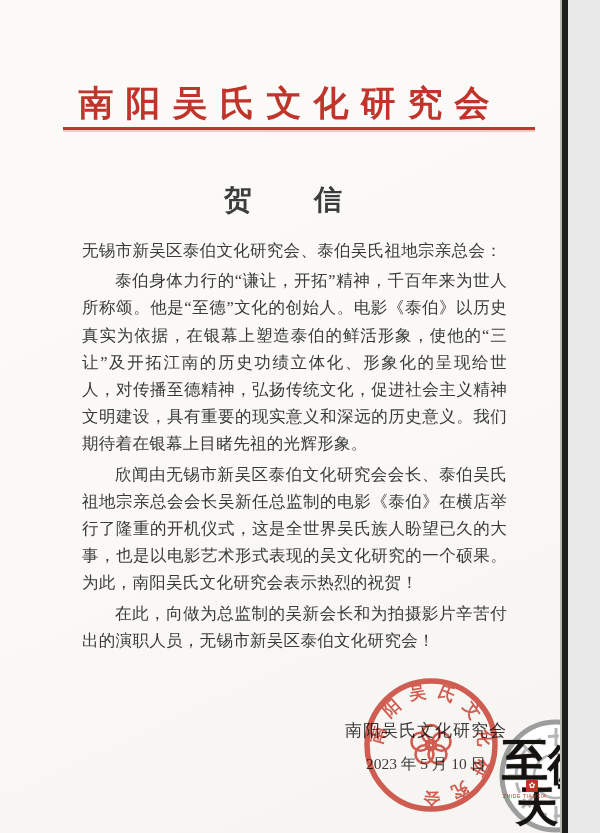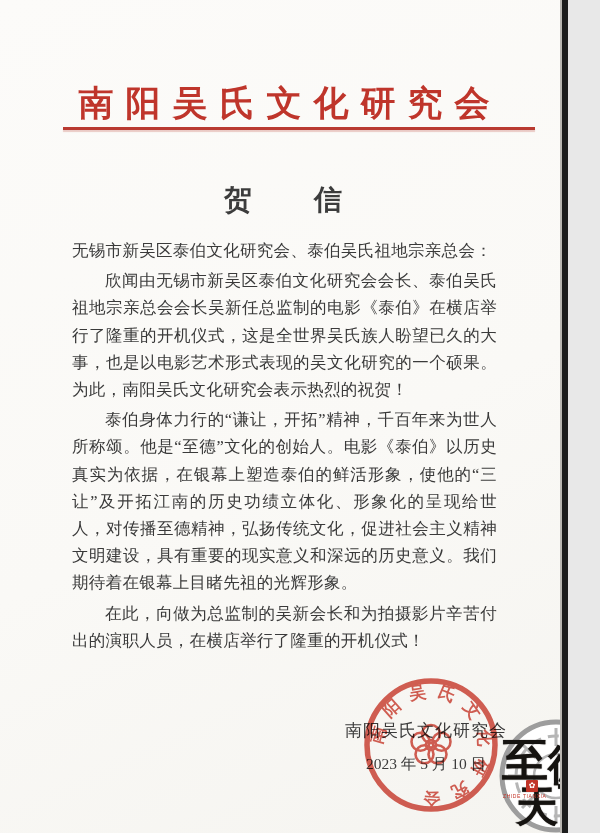--- a/index.html
+++ b/index.html
@@ -19,21 +19,21 @@
   }
   .title-rule {
     position:absolute; top:127px; left:63px; width:472px; height:3px;
     background:#b93a31; box-shadow:0 2px 1px rgba(185,58,49,.25);
   }
   .heading {
     position:absolute; top:181px; left:0; right:0; text-align:center;
     font-size:28px; font-weight:bold; color:#3c3c3c; letter-spacing:2px;
   }
   .letter-body {
-    position:absolute; top:237px; left:72px; width:425px;
+    position:absolute; top:237px; left:82px; width:425px;
     font-size:16.5px; line-height:27.2px; color:#3a3a3a;
     text-align:justify; text-justify:inter-ideograph; letter-spacing:.3px;
   }
   .letter-body p { margin:0 0 3px 0; text-indent:2em; }
   .letter-body p.salutation { text-indent:0; }
 
   .signature {
     position:absolute; top:719px; left:345px; width:162px; text-align:center;
     font-size:17px; color:#3b3b3b; letter-spacing:1px; z-index:2; white-space:nowrap;
   }
@@ -72,23 +72,23 @@
 
 <div class="page">
 
   <div class="org-title">南阳吴氏文化研究会</div>
   <div class="title-rule"></div>
 
   <div class="heading">贺　　信</div>
 
   <div class="letter-body">
     <p class="salutation">无锡市新吴区泰伯文化研究会、泰伯吴氏祖地宗亲总会：</p>
+    <p>泰伯身体力行的“谦让，开拓”精神，千百年来为世人所称颂。他是“至德”文化的创始人。电影《泰伯》以历史真实为依据，在银幕上塑造泰伯的鲜活形象，使他的“三让”及开拓江南的历史功绩立体化、形象化的呈现给世人，对传播至德精神，弘扬传统文化，促进社会主义精神文明建设，具有重要的现实意义和深远的历史意义。我们期待着在银幕上目睹先祖的光辉形象。</p>
     <p>欣闻由无锡市新吴区泰伯文化研究会会长、泰伯吴氏祖地宗亲总会会长吴新任总监制的电影《泰伯》在横店举行了隆重的开机仪式，这是全世界吴氏族人盼望已久的大事，也是以电影艺术形式表现的吴文化研究的一个硕果。为此，南阳吴氏文化研究会表示热烈的祝贺！</p>
-    <p>泰伯身体力行的“谦让，开拓”精神，千百年来为世人所称颂。他是“至德”文化的创始人。电影《泰伯》以历史真实为依据，在银幕上塑造泰伯的鲜活形象，使他的“三让”及开拓江南的历史功绩立体化、形象化的呈现给世人，对传播至德精神，弘扬传统文化，促进社会主义精神文明建设，具有重要的现实意义和深远的历史意义。我们期待着在银幕上目睹先祖的光辉形象。</p>
-    <p>在此，向做为总监制的吴新会长和为拍摄影片辛苦付出的演职人员，在横店举行了隆重的开机仪式！</p>
+    <p>在此，向做为总监制的吴新会长和为拍摄影片辛苦付出的演职人员，无锡市新吴区泰伯文化研究会！</p>
   </div>
 
   <div class="signature">南阳吴氏文化研究会</div>
   <div class="date">2023 年 5 月 10 日</div>
 
   <svg class="seal" viewBox="0 0 150 150" xmlns="http://www.w3.org/2000/svg" aria-hidden="true">
     <defs>
       <path id="sealRing" d="M 27 75 A 48 48 0 1 1 123 75 A 48 48 0 1 1 27 75" fill="none"></path>
     </defs>
     <circle cx="75" cy="75" r="64" fill="none" stroke="#cf4437" stroke-width="5.5"></circle>

